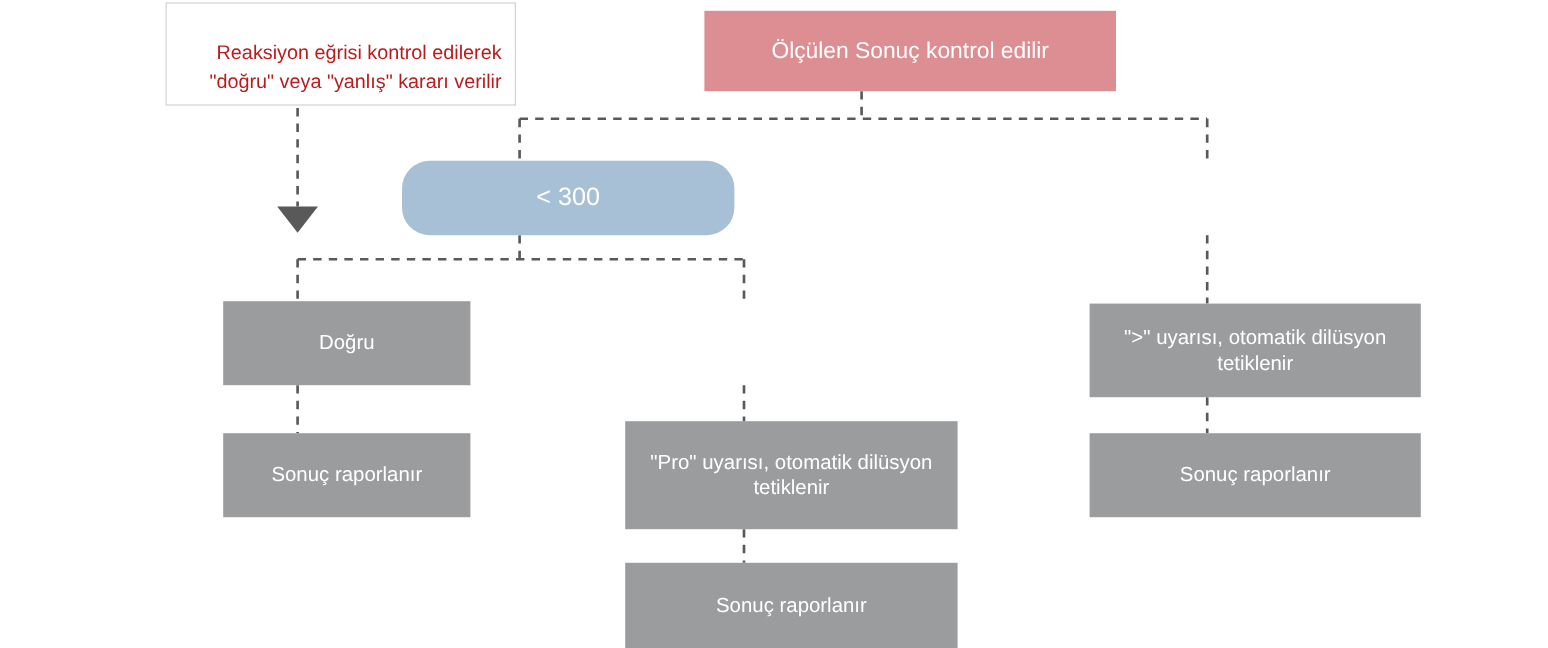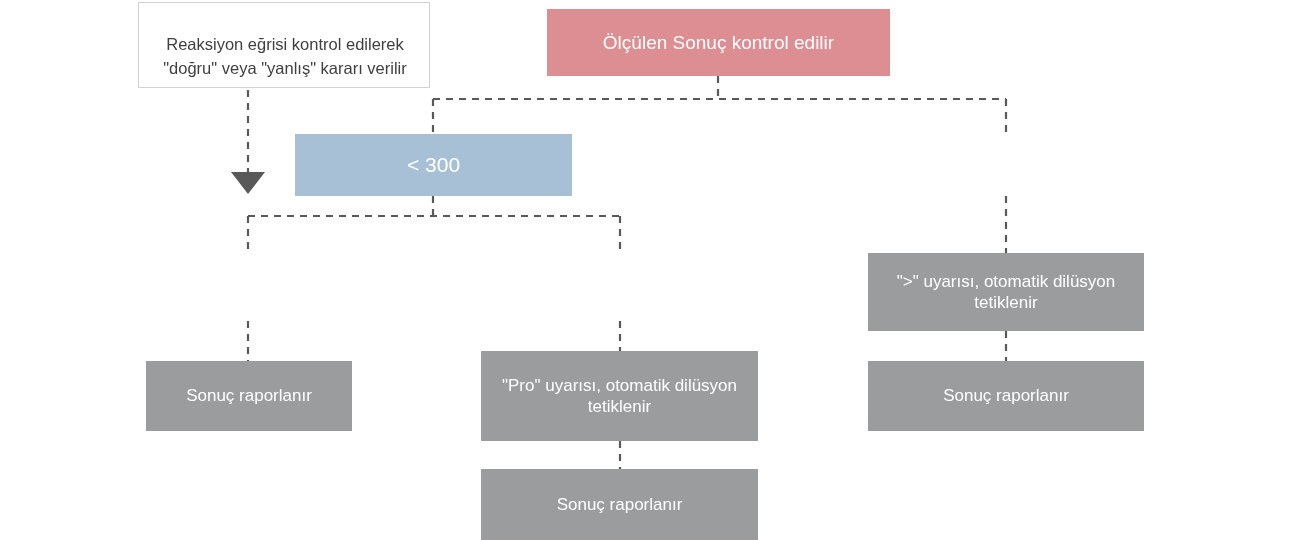--- a/index.html
+++ b/index.html
@@ -33,42 +33,43 @@
   .node {
     position: absolute;
     box-sizing: border-box;
     display: flex;
     align-items: center;
     justify-content: center;
     text-align: center;
     color: #ffffff;
     line-height: 1.25;
     padding: 4px 10px;
+    margin-left: 40px;
   }
   .node .label {
     display: block;
     width: 100%;
     white-space: pre-line;
   }
 
   .node.red   { background: #dd8e92; font-size: 19px; }
-  .node.blue  { background: #a8c0d6; font-size: 21px; }
+  .node.blue  { background: #a8c0d6; font-size: 21px; border-radius: 23px; }
   .node.gray  { background: #9b9c9e; font-size: 17px; }
 
   
   .callout {
     position: absolute;
     box-sizing: border-box;
     background: #ffffff;
     border: 1px solid #d3d3d3;
-    color: #404040;
+    color: #b91c1c;
     font-size: 16.5px;
     line-height: 1.42;
     padding: 7px 11px 7px 13px;
-    text-align: center;
+    text-align: right;
     white-space: pre-line;
   }
 </style>
 </head>
 <body>
 
 <div id="canvas">
 
   <svg id="wires" viewBox="0 0 1290 540" width="1290" height="540">
     <g fill="none" stroke="#595959" stroke-width="2.2" stroke-dasharray="7,6">
@@ -103,20 +104,23 @@
 
   <div class="node red" style="left:547px; top:9px; width:343px; height:67px;">
     <span class="label">Ölçülen Sonuç kontrol edilir</span>
   </div>
 
   <div class="node blue" style="left:295px; top:134px; width:277px; height:62px;">
     <span class="label">&lt; 300</span>
   </div>
 
 
+  <div class="node gray" style="left:146px; top:251px; width:206px; height:70px;">
+    <span class="label">Doğru</span>
+  </div>
 
   <div class="node gray" style="left:146px; top:361px; width:206px; height:70px;">
     <span class="label">Sonuç raporlanır</span>
   </div>
 
 
   <div class="node gray" style="left:481px; top:351px; width:277px; height:90px;">
     <span class="label">"Pro" uyarısı, otomatik dilüsyon tetiklenir</span>
   </div>
 

